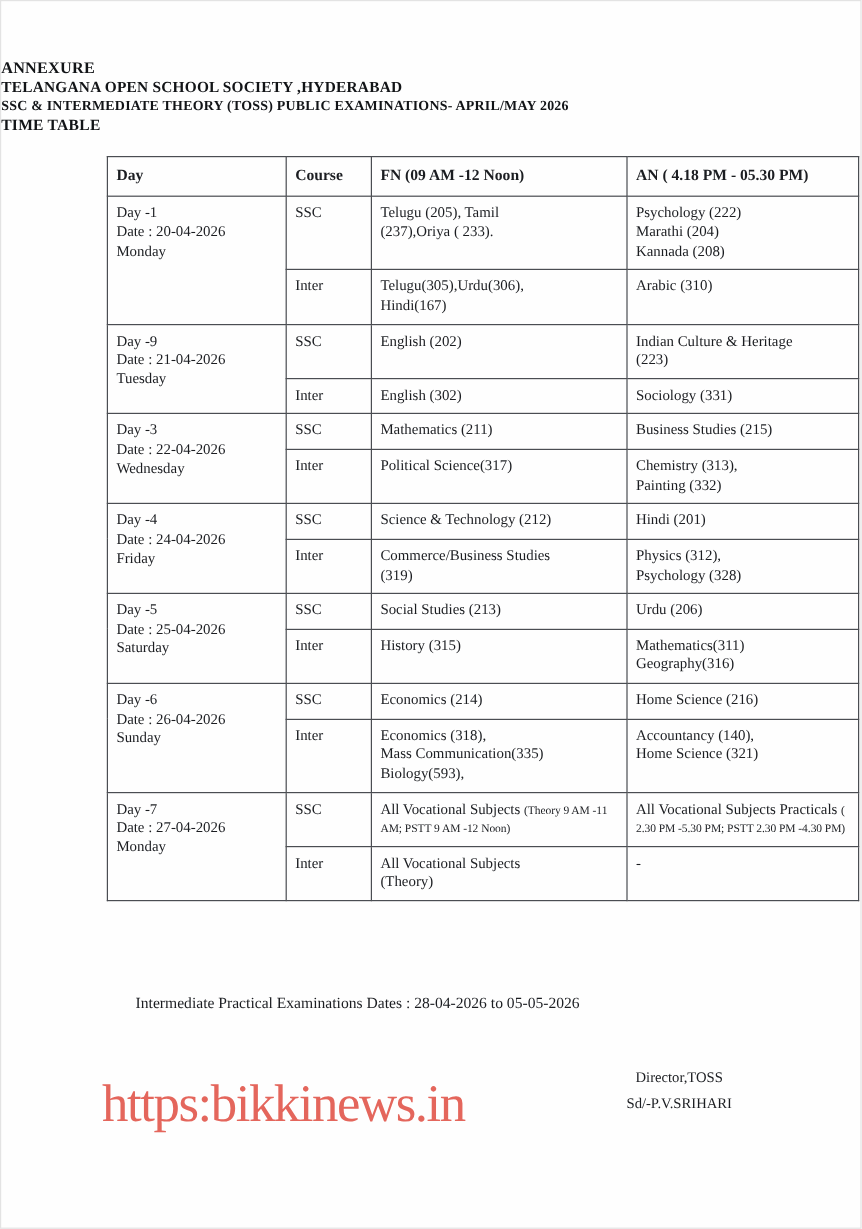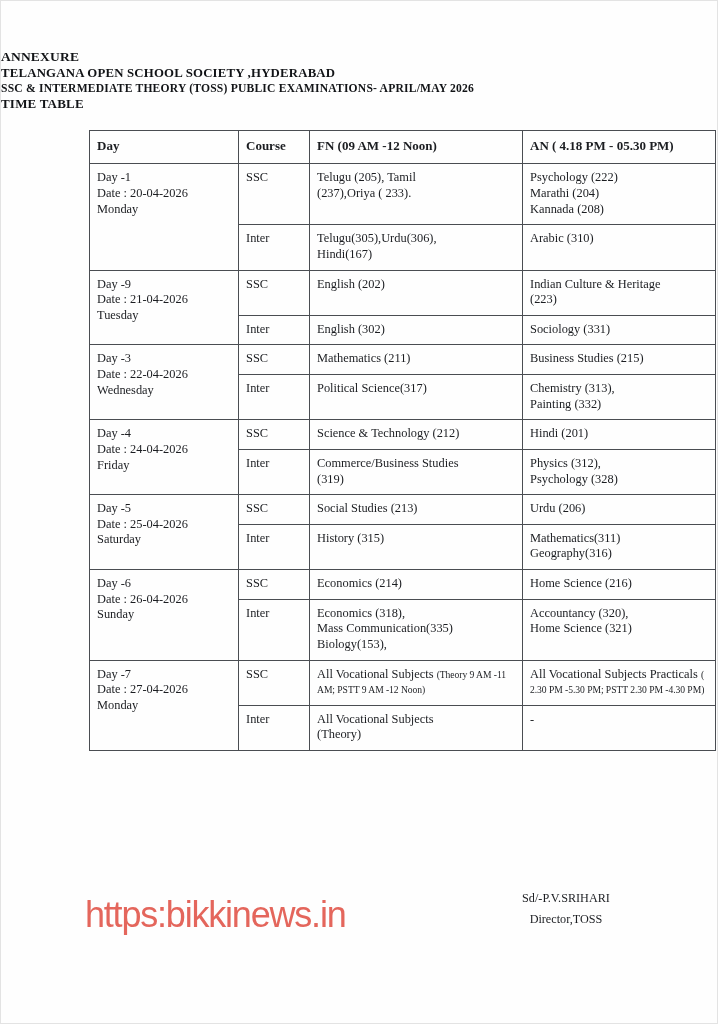--- a/index.html
+++ b/index.html
@@ -105,22 +105,22 @@
     width: 190px;
     text-align: center;
     font-size: 12.2px;
     line-height: 1.75;
     color: #1b1d21;
   }
   .watermark {
     position: absolute;
     left: 84px;
     top: 893px;
-    font-family: Liberation Sans, sans-serif;
-    font-size: 36px;
+    font-family: Liberation Serif, serif;
+    font-size: 44px;
     letter-spacing: -1.2px;
     color: #e4665c;
     white-space: nowrap;
   }
 </style>
 </head>
 <body>
 
 <div class="page">
 
@@ -284,24 +284,24 @@
             </td>
             <td>
               <span class="cell-line">Home Science (216)</span>
             </td>
           </tr>
           <tr>
             <td>Inter</td>
             <td>
               <span class="cell-line">Economics (318),</span>
               <span class="cell-line">Mass Communication(335)</span>
-              <span class="cell-line">Biology(153),</span>
-            </td>
-            <td>
-              <span class="cell-line">Accountancy (320),</span>
+              <span class="cell-line">Biology(593),</span>
+            </td>
+            <td>
+              <span class="cell-line">Accountancy (140),</span>
               <span class="cell-line">Home Science (321)</span>
             </td>
           </tr>
           <tr>
             <td class="day-cell" rowspan="2">
               <span class="dl">Day -7</span>
               <span class="dl">Date : 27-04-2026</span>
               <span class="dow">Monday</span>
             </td>
             <td>SSC</td>
@@ -315,20 +315,21 @@
               <span class="cell-line">(Theory)</span>
             </td>
             <td>
               <span class="cell-line">-</span>
             </td>
           </tr>
         </tbody>
     </table>
   </div>
 
+  <div class="practical-note">Intermediate Practical Examinations Dates : 28-04-2026 to 05-05-2026</div>
 
   <div class="sign-block">
+    <div>Director,TOSS</div>
     <div>Sd/-P.V.SRIHARI</div>
-    <div>Director,TOSS</div>
   </div>
 
   <div class="watermark">https:bikkinews.in</div>
 </div>
 
 </body></html>

